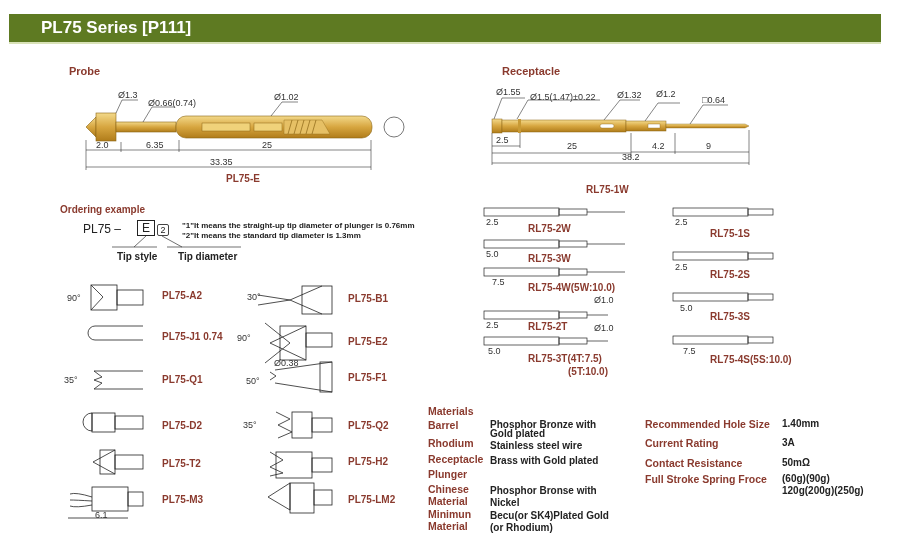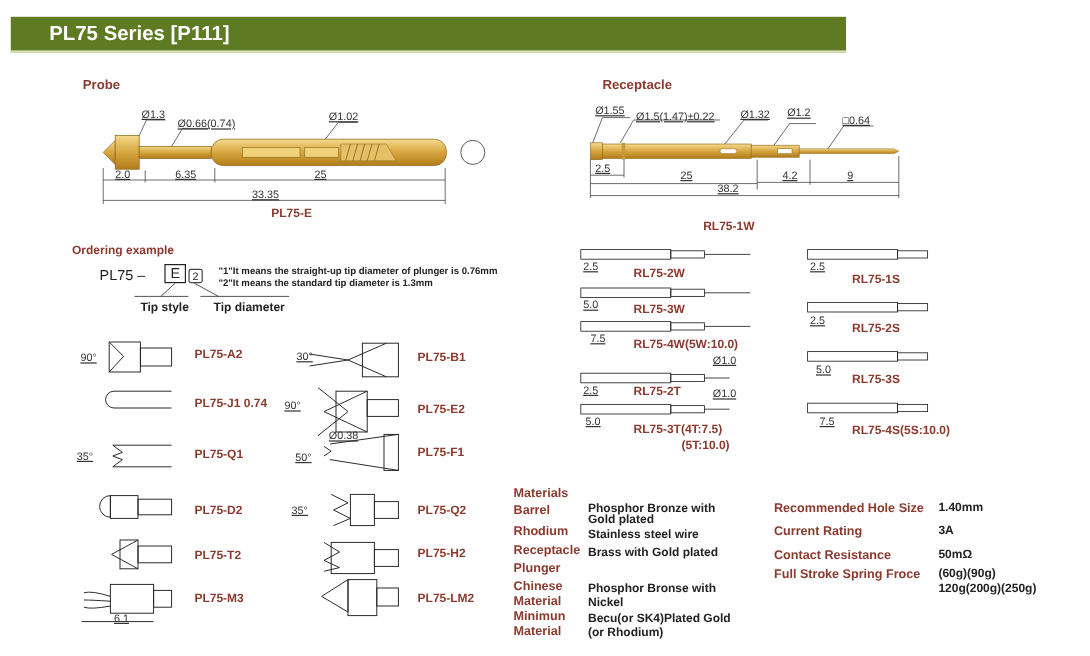--- a/index.html
+++ b/index.html
@@ -1,22 +1,22 @@
 <!DOCTYPE html>
 <html><head>
 <meta charset="utf-8">
 <style>
   * { box-sizing: border-box; margin: 0; padding: 0; }
   body { width: 908px; height: 547px; background: #ffffff; font-family: "Liberation Sans", sans-serif; position: relative; overflow: hidden; color: #222; }
   .abs { position: absolute; }
-  .header { left: 9px; top: 14px; width: 696px; height: 30px; background: #5e7a22; border-bottom: 2px solid #d9e2b8; }
+  .header { left: 9px; top: 14px; width: 872px; height: 30px; background: #5e7a22; border-bottom: 2px solid #d9e2b8; }
   .header .title { left: 32px; top: 4px; color: #fff; font-weight: bold; font-size: 17px; }
   .header .right { right: 28px; top: 6px; color: #fff; font-weight: bold; font-size: 14px; }
   .sec-label { color: #8a3a2e; font-weight: bold; font-size: 11px; }
-  .dim { font-size: 9px; color: #333; text-decoration: underline; }
+  .dim { font-size: 9px; color: #333; }
   .part { color: #8a3a2e; font-weight: bold; font-size: 10px; }
   .blk { font-weight: bold; font-size: 9px; color: #222; }
   .mat-k { color: #8a3a2e; font-weight: bold; font-size: 10.5px; line-height: 12px; }
   .mat-v { color: #222; font-weight: bold; font-size: 10px; line-height: 10px; }
   svg { position: absolute; overflow: visible; }
 </style>
 </head>
 <body>
 
 <div class="abs header">
@@ -106,21 +106,21 @@
 </svg>
 <div class="abs dim" style="left:496px;top:87px">Ø1.55</div>
 <div class="abs dim" style="left:530px;top:92px">Ø1.5(1.47)±0.22</div>
 <div class="abs dim" style="left:617px;top:90px">Ø1.32</div>
 <div class="abs dim" style="left:656px;top:89px">Ø1.2</div>
 <div class="abs dim" style="left:702px;top:95px">□0.64</div>
 <div class="abs dim" style="left:496px;top:135px">2.5</div>
 <div class="abs dim" style="left:567px;top:141px">25</div>
 <div class="abs dim" style="left:652px;top:141px">4.2</div>
 <div class="abs dim" style="left:706px;top:141px">9</div>
-<div class="abs dim" style="left:598px;top:152px">38.2</div>
+<div class="abs dim" style="left:622px;top:152px">38.2</div>
 <div class="abs part" style="left:586px;top:184px">RL75-1W</div>
 
 <div class="abs sec-label" style="left:60px;top:204px;font-size:10px">Ordering example</div>
 <div class="abs" style="left:83px;top:222px;font-size:12px">PL75 –</div>
 <div class="abs" style="left:137px;top:220px;width:18px;height:16px;border:1px solid #222;font-size:12px;text-align:center;line-height:14px">E</div>
 <div class="abs" style="left:157px;top:224px;width:12px;height:12px;border:1px solid #444;border-radius:2px;font-size:9px;text-align:center;line-height:11px">2</div>
 <div class="abs blk" style="left:182px;top:221px;font-size:8px">"1"It means the straight-up tip diameter of plunger is 0.76mm</div>
 <div class="abs blk" style="left:182px;top:231px;font-size:8px">"2"It means the standard tip diameter is 1.3mm</div>
 <svg style="left:0;top:0" width="908" height="547">
   <g stroke="#333" stroke-width="0.7">

